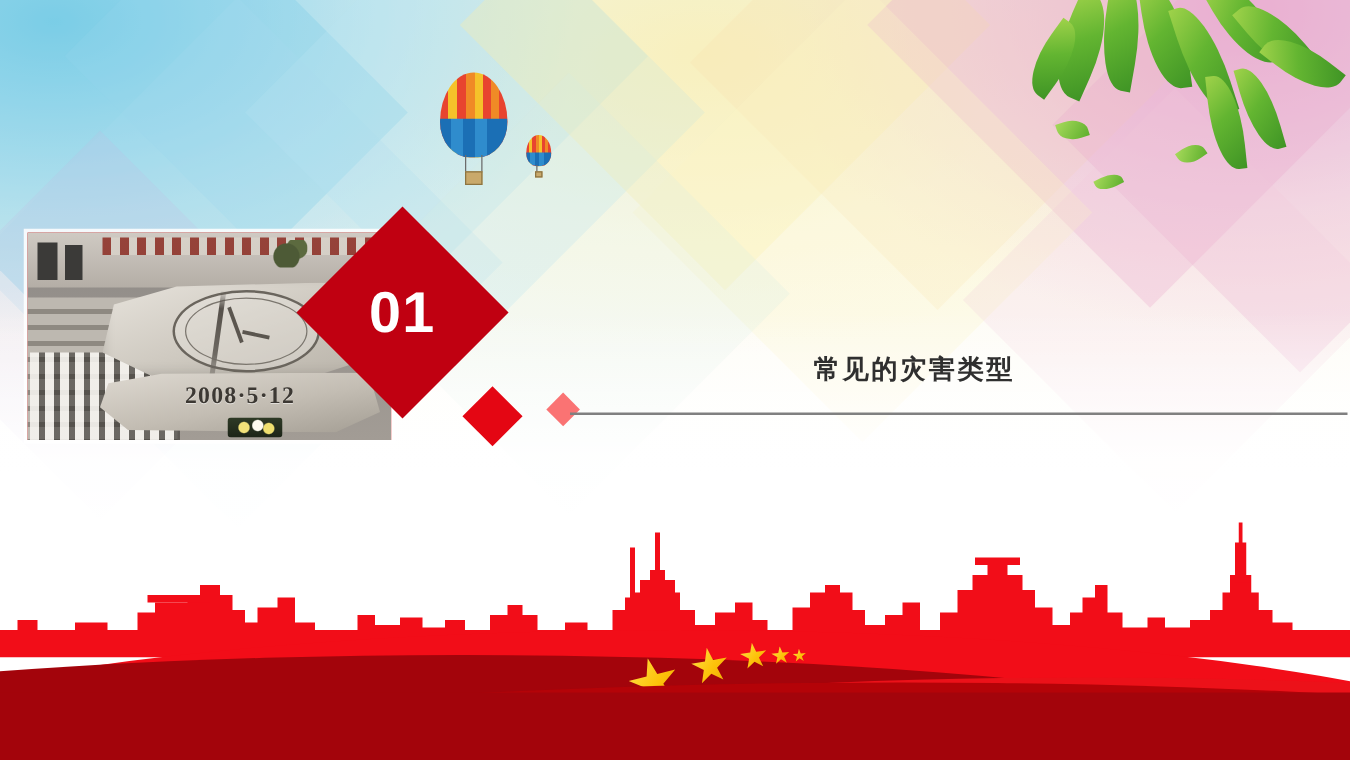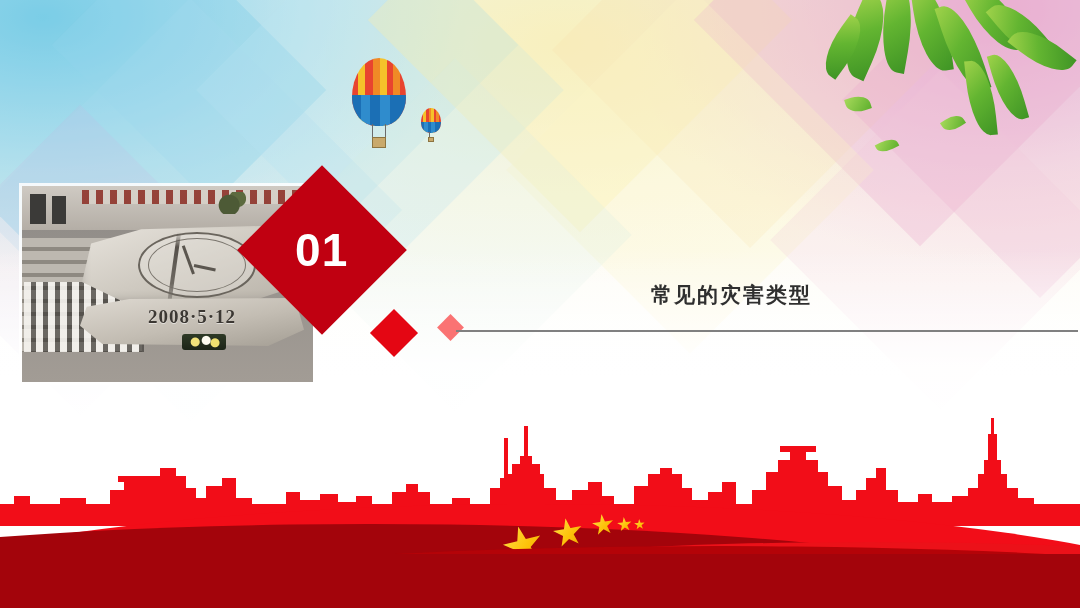--- a/index.html
+++ b/index.html
@@ -77,21 +77,21 @@
         #1b6fb5 34%, #1b6fb5 52%,
         #2f8ccd 52%, #2f8ccd 70%,
         #1b6fb5 70%, #1b6fb5 100%);
     border-radius:0 0 44% 44% / 0 0 70% 70%;
   }
   .balloon-basket { position:absolute; background:#c9a96b; border:1px solid #8d7440; }
   .balloon-ropes { position:absolute; background:#6b6b6b; }
 
   
   .photo {
-    position:absolute; left:22px; top:186px; width:291px; height:196px;
+    position:absolute; left:22px; top:186px; width:291px; height:166px;
     background:#ef4444; overflow:hidden;
     box-shadow:0 0 0 3px rgba(255,255,255,.85);
   }
   .ph-sky { position:absolute; inset:0; background:linear-gradient(180deg,#8e8a86 0%,#a29c95 100%); }
   .ph-bldg {
     position:absolute; left:0; top:0; width:100%; height:44px;
     background:linear-gradient(180deg,#cfcac3 0%,#b4aea6 100%);
   }
   .ph-frieze{
     position:absolute; left:60px; top:4px; width:231px; height:14px;

